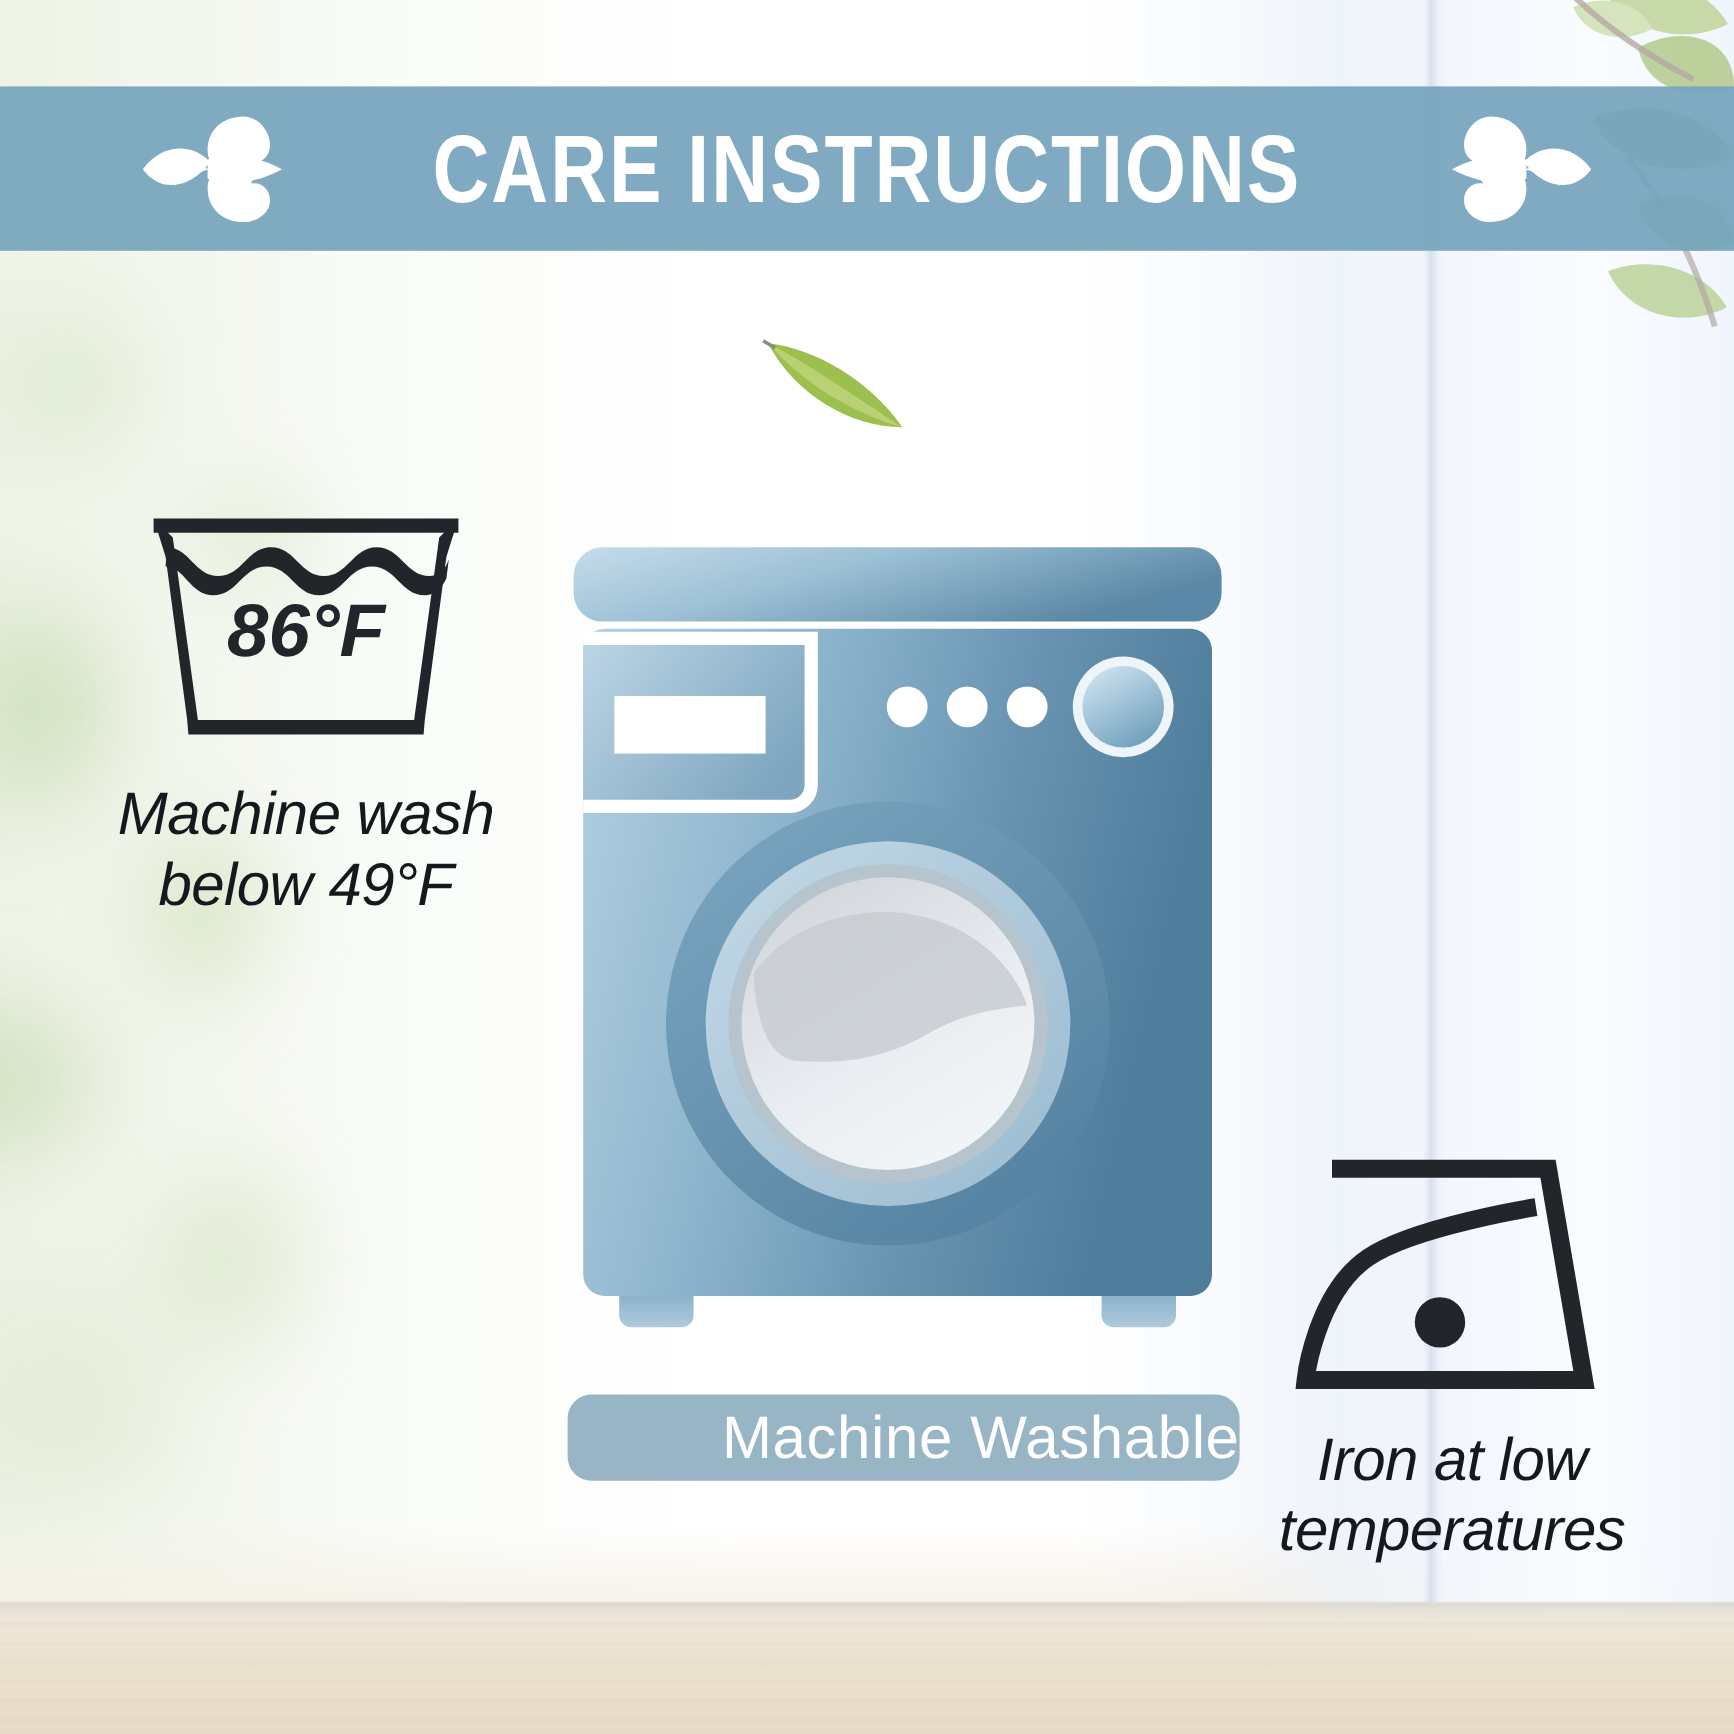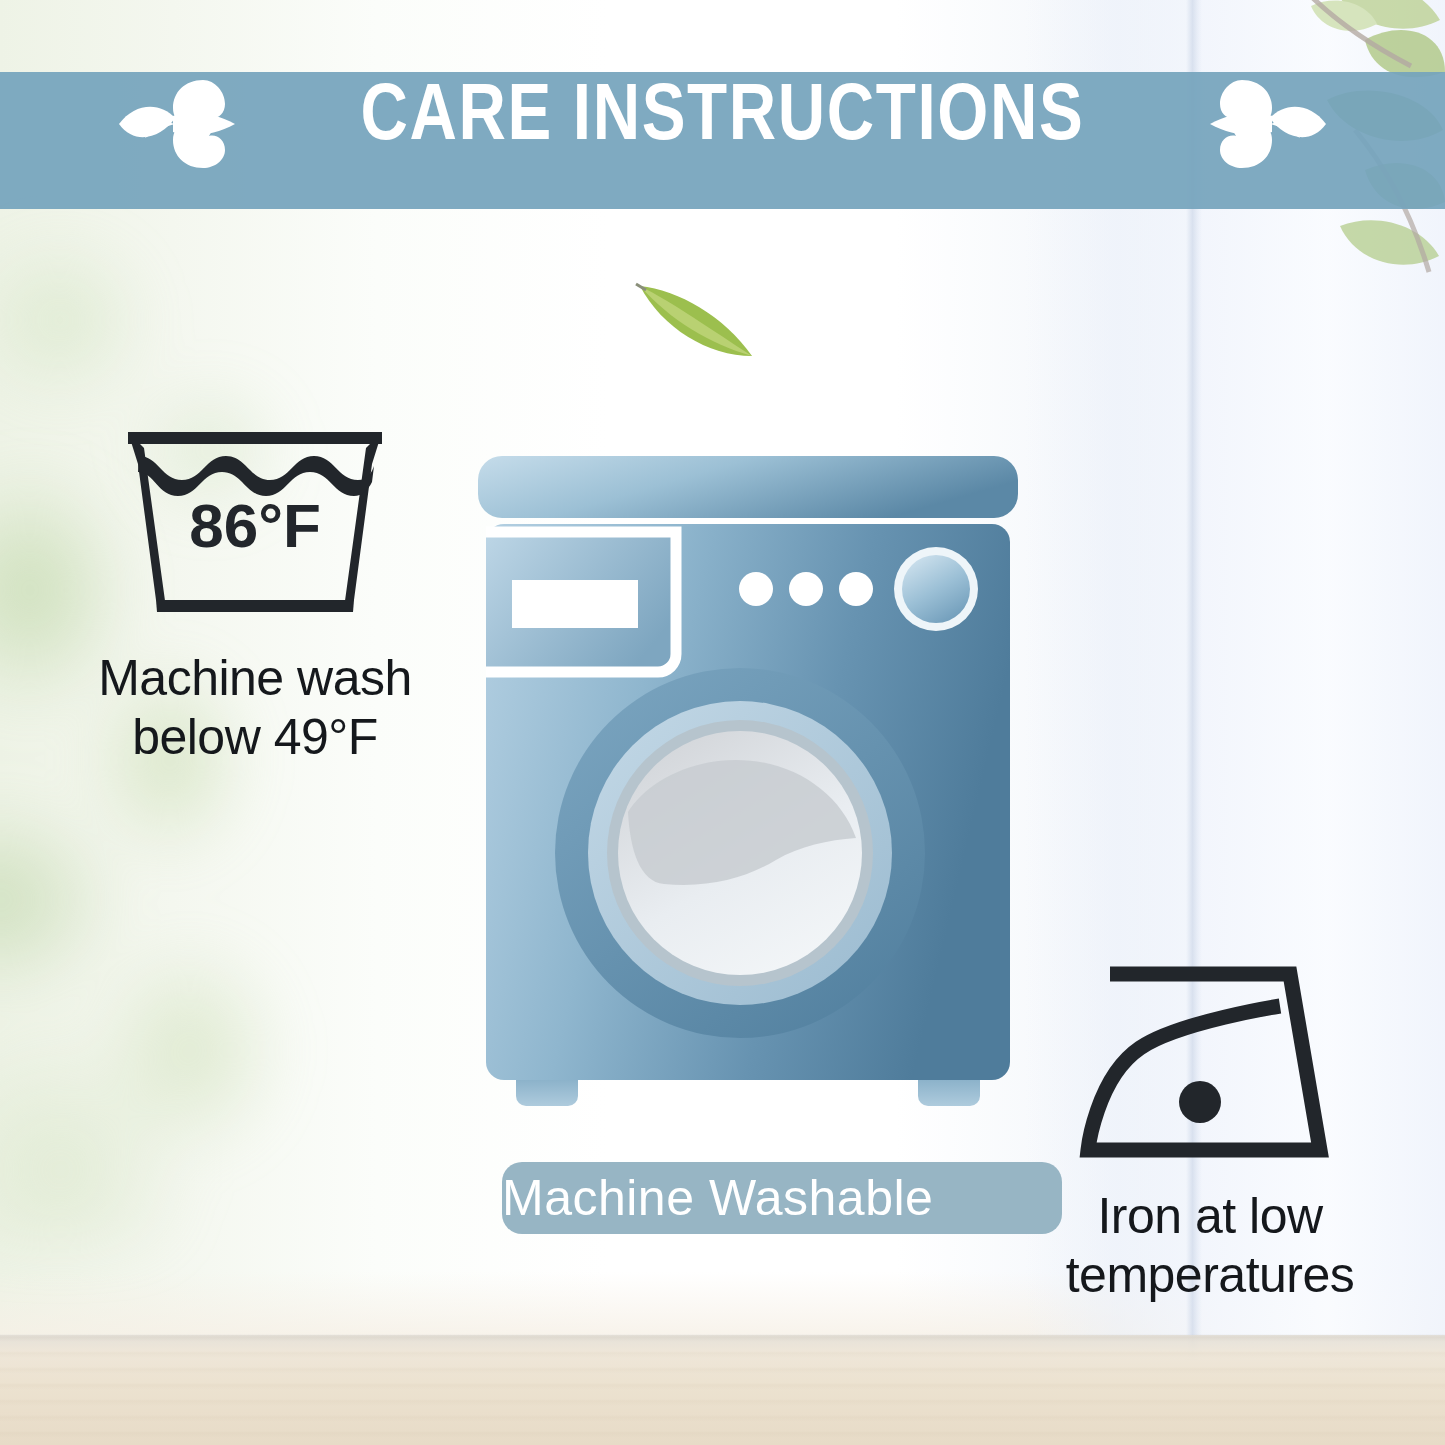--- a/index.html
+++ b/index.html
@@ -114,21 +114,21 @@
       rgba(190,192,198,0.0), rgba(175,178,186,0.45), rgba(235,232,226,0.2));
   }
 
   
   .banner {
     position: absolute;
     left: 0; top: 72px;
     width: 1445px; height: 137px;
     background: rgba(117,164,188,0.93);
     display: flex;
-    align-items: flex-start;
+    align-items: center;
     justify-content: center;
     gap: 44px;
   }
   .banner-title {
     color: #ffffff;
     font-size: 80px;
     font-weight: 700;
     letter-spacing: 2px;
     transform: scaleX(0.82);
     transform-origin: center;
@@ -147,20 +147,21 @@
     left: 632px; top: 272px;
     width: 130px; height: 96px;
   }
 
   
   .cell {
     position: absolute;
     display: flex;
     flex-direction: column;
     align-items: center;
+    font-style: italic;
   }
   .cell .sym { display: block; }
   .cell .caption {
     margin-top: 22px;
     text-align: center;
     color: #15181c;
     font-size: 50px;
     line-height: 1.18;
     letter-spacing: -0.5px;
     white-space: pre-line;
@@ -180,22 +181,21 @@
 
   
   .pill {
     position: absolute;
     left: 473px; top: 1162px;
     width: 560px; height: 72px;
     background: rgba(142,175,191,0.92);
     border-radius: 20px;
     display: flex;
     align-items: center;
-    justify-content: flex-start;
-    margin-left: 29px;
+    justify-content: flex-end;
   }
   .pill-label {
     color: #ffffff;
     font-size: 50px;
     letter-spacing: 0.5px;
     line-height: 1;
     white-space: nowrap;
   }
 </style>
 </head>

